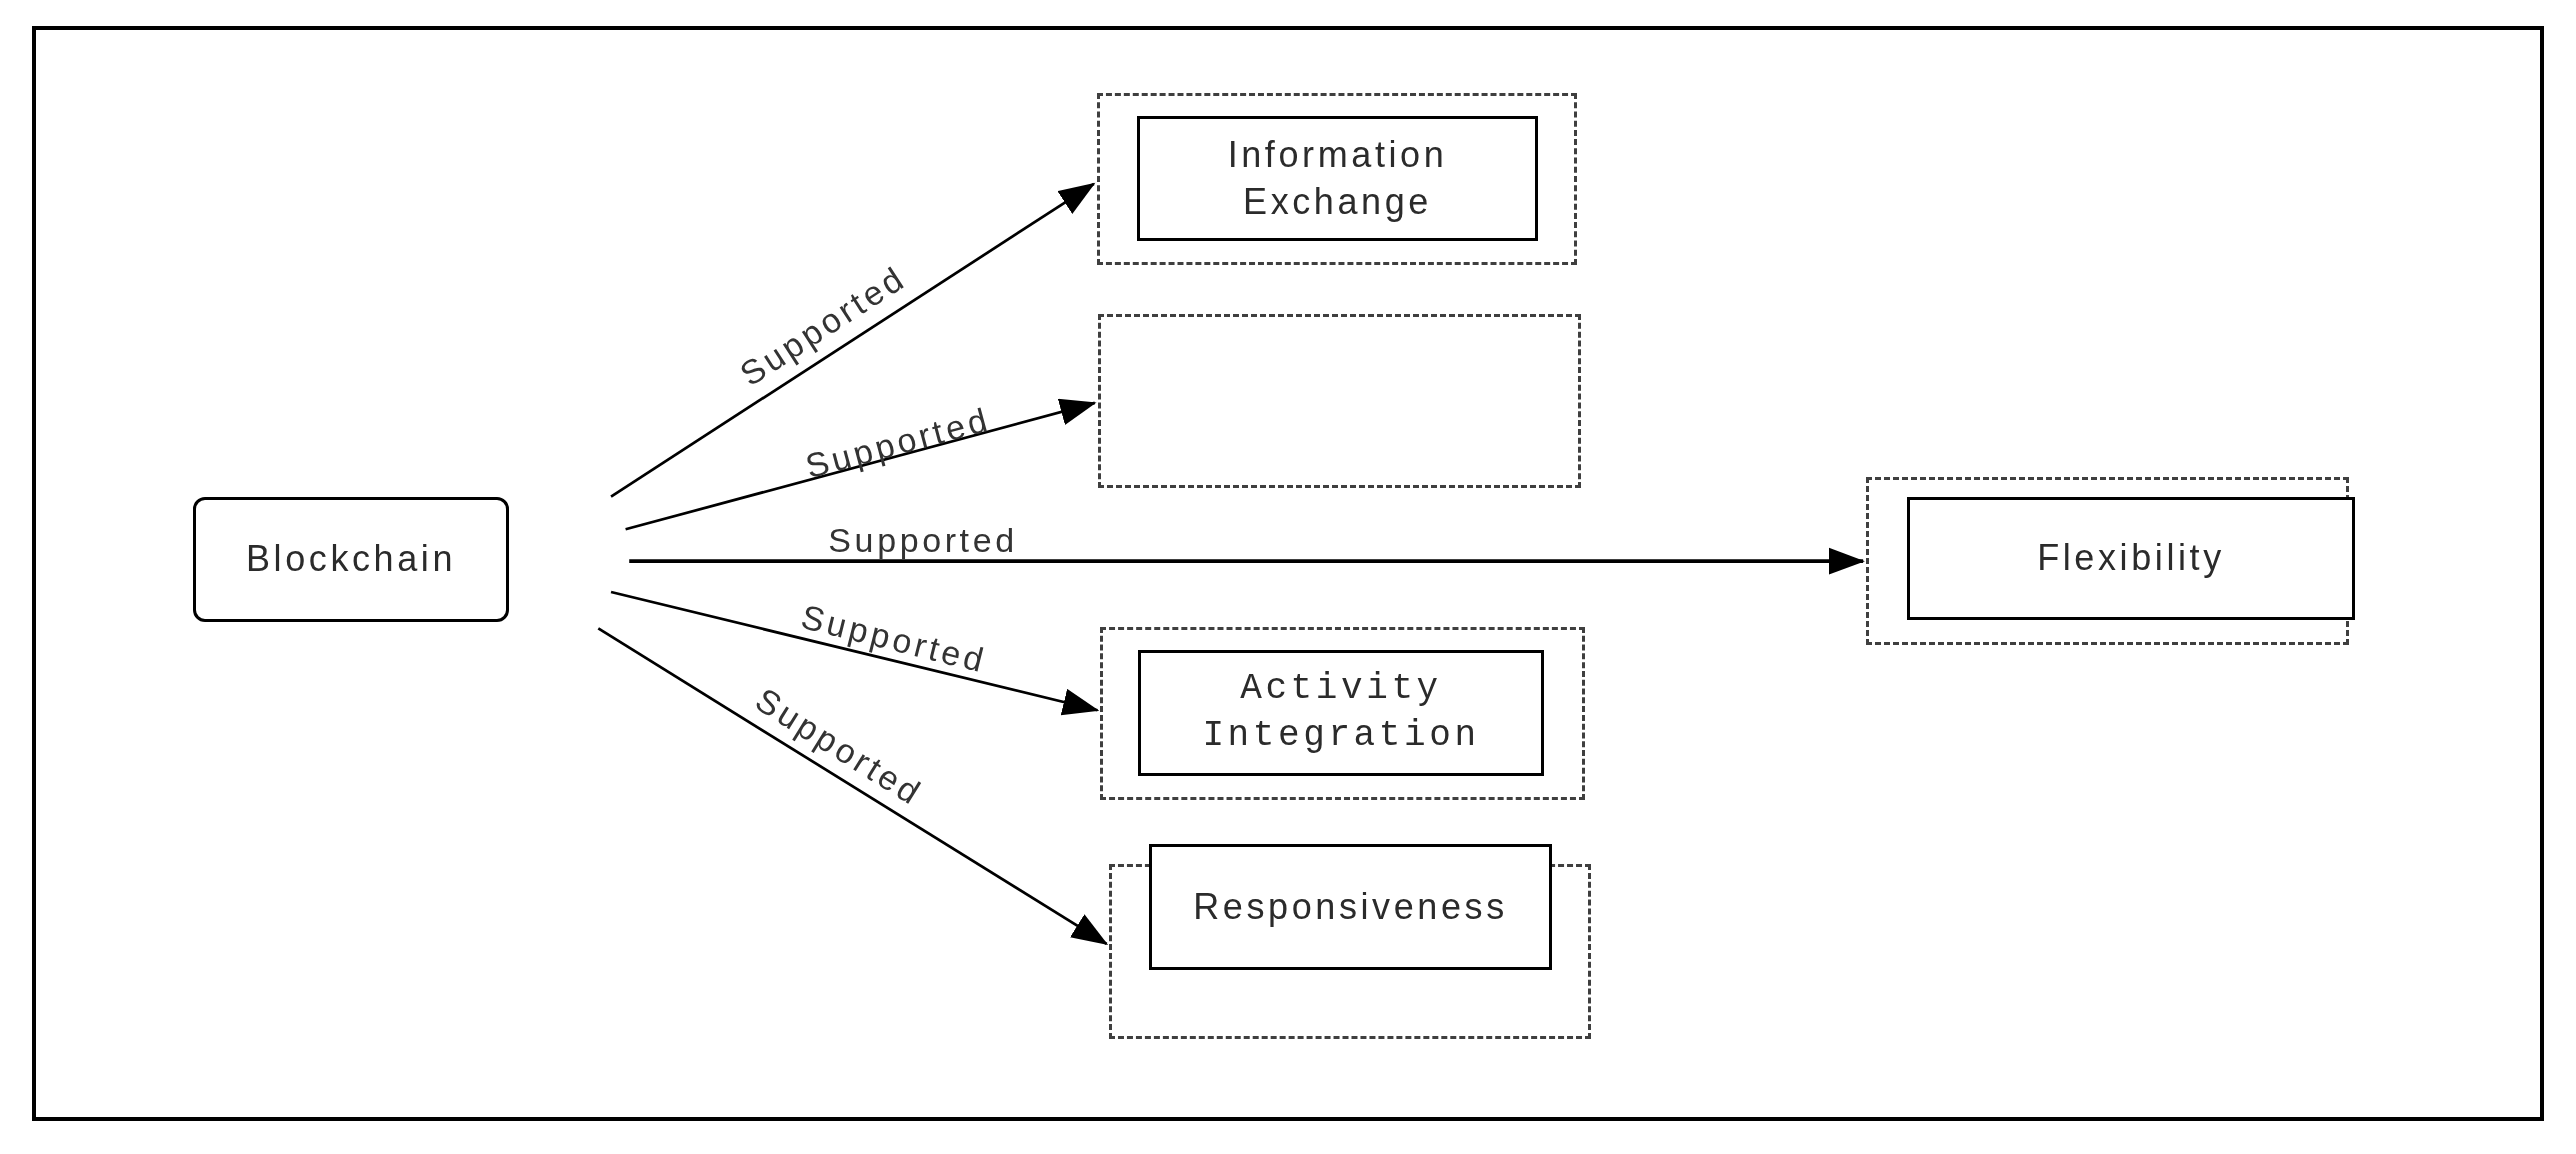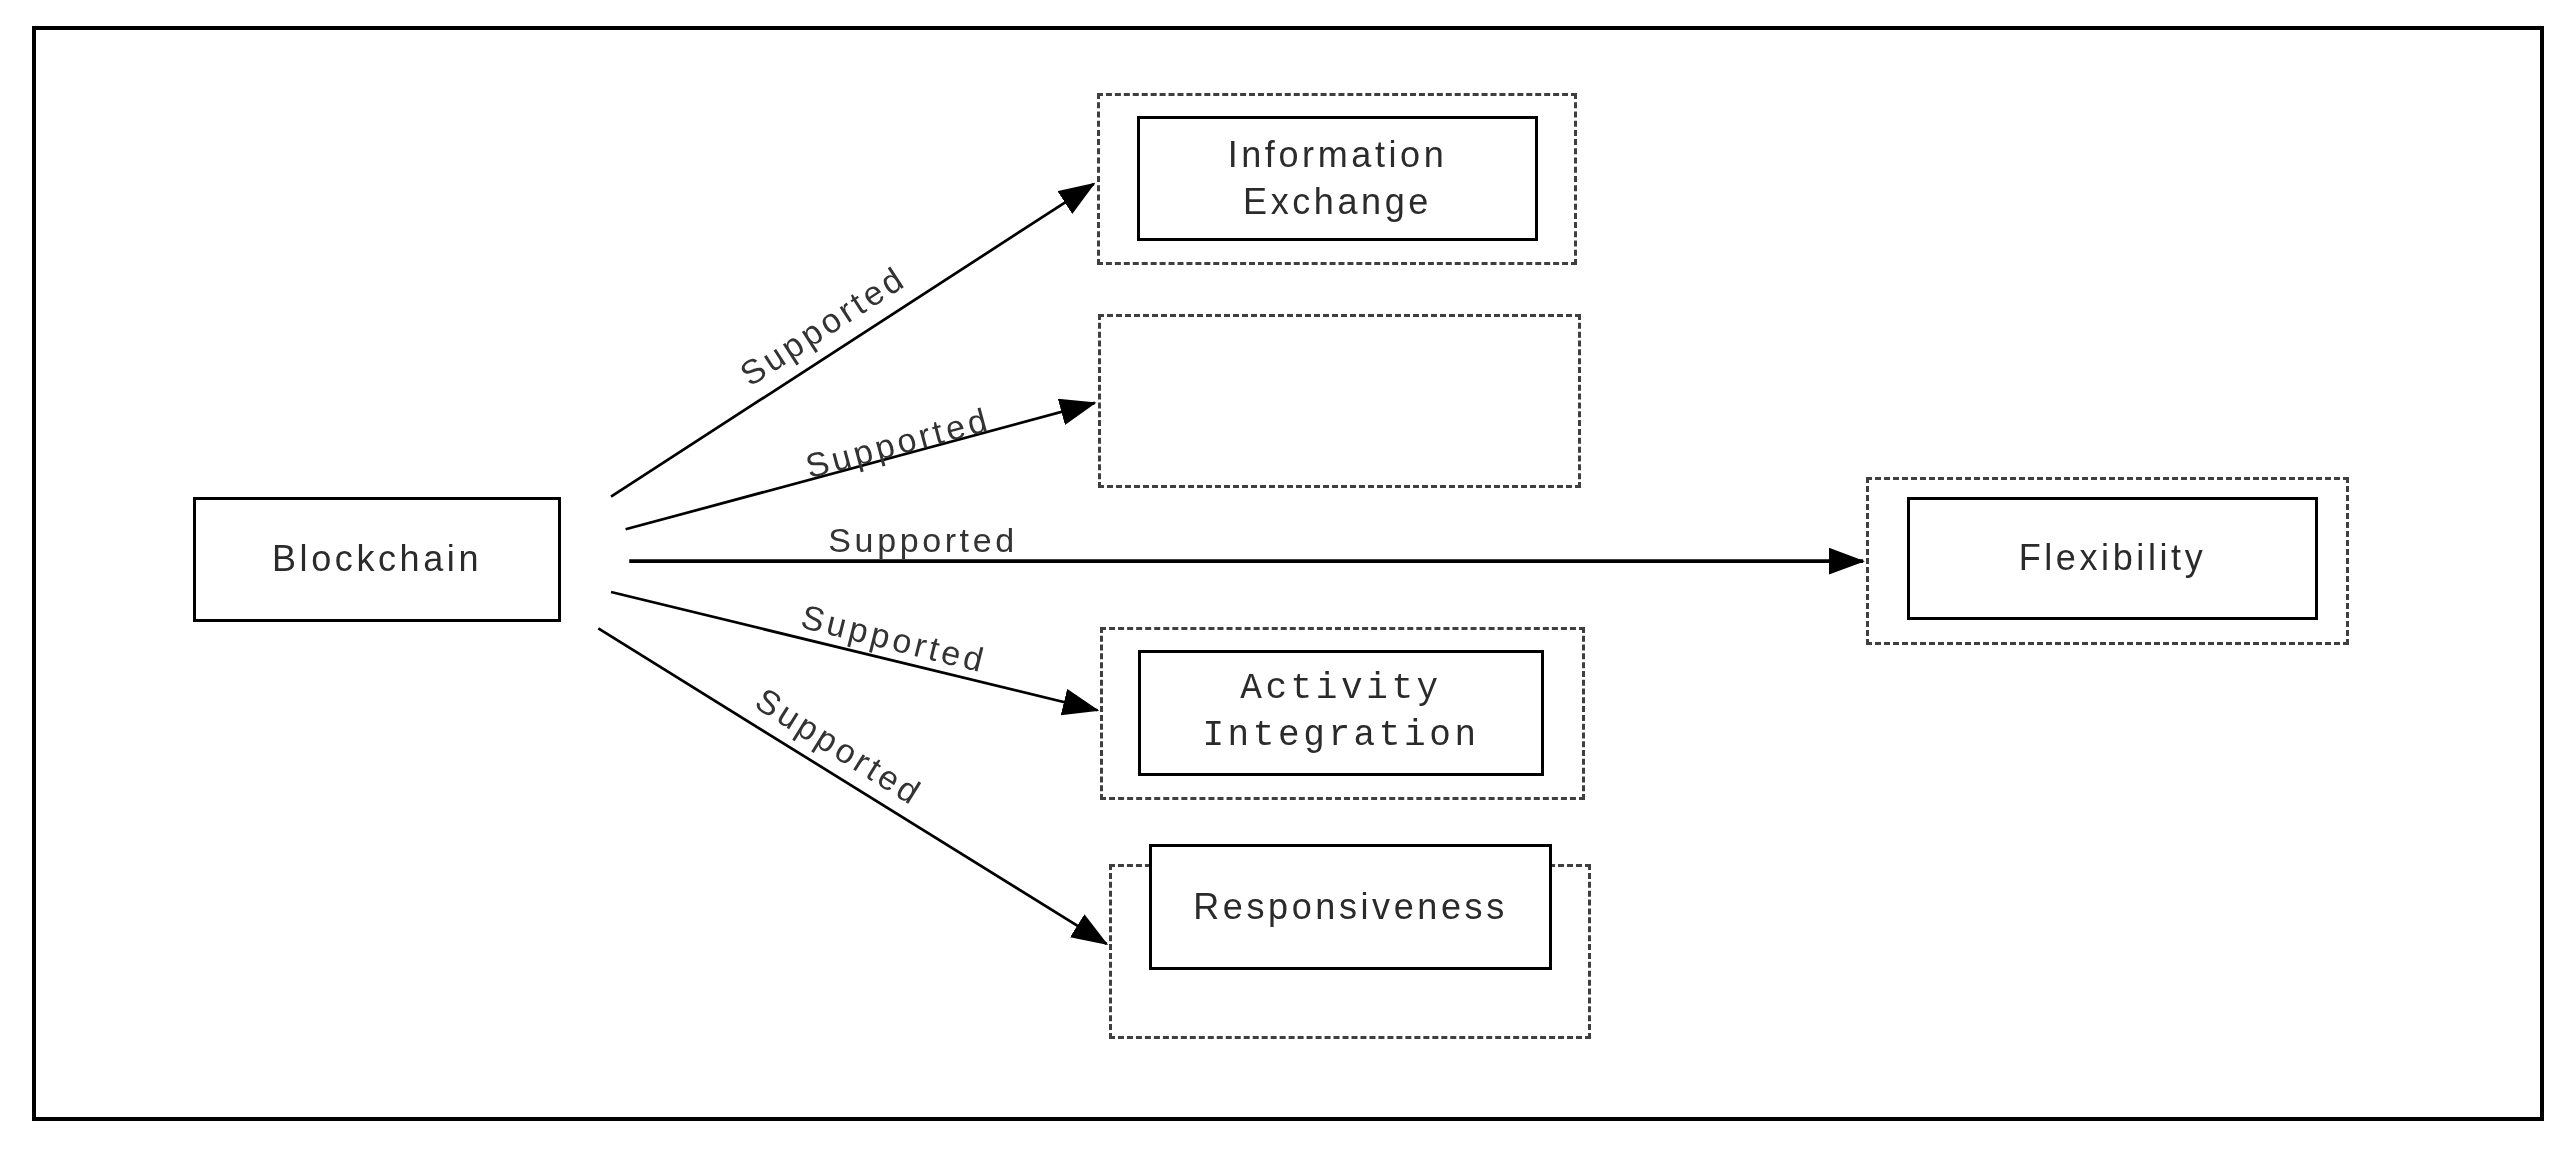--- a/index.html
+++ b/index.html
@@ -62,33 +62,33 @@
     <line x1="672" y1="651" x2="1207" y2="781" stroke="#000000" stroke-width="3" marker-end="url(#arrow)"></line>
     <line x1="658" y1="691" x2="1217" y2="1038" stroke="#000000" stroke-width="3" marker-end="url(#arrow)"></line>
   </svg>
 
   <div class="edge-label" style="left:823px;top:326px;transform:translate(-50%,-50%) rotate(-33deg);">Supported</div>
   <div class="edge-label" style="left:898px;top:443px;transform:translate(-50%,-50%) rotate(-15deg);">Supported</div>
   <div class="edge-label" style="left:923px;top:540px;">Supported</div>
   <div class="edge-label" style="left:894px;top:639px;transform:translate(-50%,-50%) rotate(14deg);">Supported</div>
   <div class="edge-label" style="left:839px;top:747px;transform:translate(-50%,-50%) rotate(32deg);">Supported</div>
 
-  <div class="node solid" style="left:193px;top:497px;width:368px;height:125px;">
+  <div class="node solid" style="left:193px;top:497px;width:316px;height:125px;border-radius:12px;">
     <span>Blockchain</span>
   </div>
 
   <div class="dashed" style="left:1097px;top:93px;width:480px;height:172px;"></div>
   <div class="inner" style="left:1137px;top:116px;width:401px;height:125px;">
     <span style="max-width:327px;">Information Exchange</span>
   </div>
 
   <div class="dashed" style="left:1098px;top:314px;width:483px;height:174px;"></div>
 
   <div class="dashed" style="left:1866px;top:477px;width:483px;height:168px;"></div>
-  <div class="inner" style="left:1907px;top:497px;width:411px;height:123px;">
+  <div class="inner" style="left:1907px;top:497px;width:448px;height:123px;">
     <span>Flexibility</span>
   </div>
 
   <div class="dashed" style="left:1100px;top:627px;width:485px;height:173px;"></div>
   <div class="inner" style="left:1138px;top:650px;width:406px;height:126px;font-family:Liberation Mono, monospace;">
     <span style="max-width:327px;">Activity Integration</span>
   </div>
 
   <div class="dashed" style="left:1109px;top:864px;width:482px;height:175px;"></div>
   <div class="inner" style="left:1149px;top:844px;width:403px;height:126px;text-align:right;">

